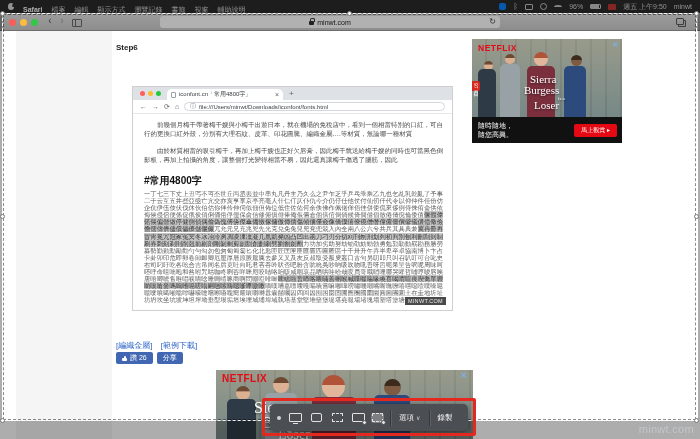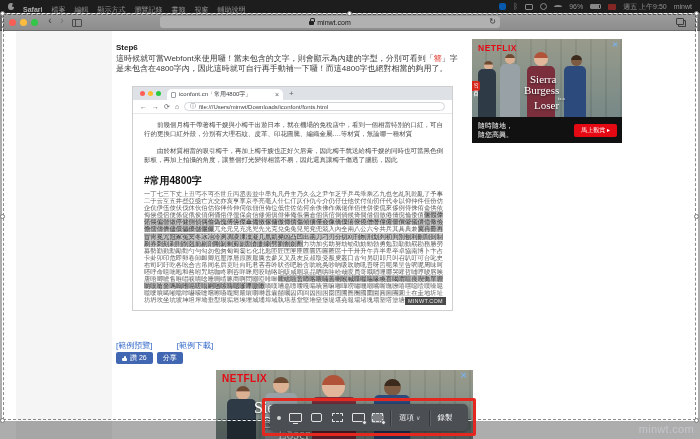--- a/index.html
+++ b/index.html
@@ -163,21 +163,20 @@
       <span class="url">minwt.com</span>
       <span class="reload">↻</span>
     </div>
     <span class="ic-tabs"></span>
   </div>
 
   <div id="page">
     <div class="gutter"></div>
 
     <div class="step">Step6</div>
-    <div class="para"><span>這時候就可當Webfont來使用囉！當未包含的文字，則會顯示為內建的字型，分別可看到「</span><span class="redchar">簪</span><span>」字是未包含在4800字內，因此這時就可自行再手動補一下囉！而這4800字也絕對相當的夠用了。</span></div>
 
     <div id="embed">
       <div class="tabstrip">
         <span class="cdot r"></span>
         <span class="cdot y"></span>
         <span class="cdot g"></span>
         <div class="ctab">
           <span class="cfav"></span>
           <span class="ctitle">iconfont.cn「常用4800字」</span>
           <span class="ctabx">×</span>
@@ -197,22 +196,22 @@
       <div class="cbody">
         <div class="epara" style="top:6px">前幾個月梅干帶著梅干嫂與小梅干出遊日本，就在機場的免稅店中，看到一個相當特別的口紅，可自行的更換口紅外殼，分別有大理石紋、皮革、印花圖騰、編織金屬….等材質，無論哪一種材質</div>
         <div class="epara" style="top:32px">由於材質相當的吸引梅干，再加上梅干嫂也正好欠唇膏，因此梅干就送給梅干嫂的同時也可當黑色倒影板，再加上拍攝的角度，讓整個打光變得相當不易，因此還真讓梅干傷透了腦筋，因此</div>
         <div class="eheading">#常用4800字</div>
         <div id="charblock"><span>一丁七三下丈上丑丐不丏丕世丘丙丞丟並中串丸凡丹主乃久么之尹乍乏乎乒乓乖乘乙九也乞乩乳乾亂了予事二于云互五井些亞亟亡亢交亦亥亨享京亭亮亳人什仁仃仄仆仇今介仍仔仕他仗付仙仞仟代令以仰仲件任份仿企伉伊伍伎伏伐休伙伯估你伴伶伸伺似佃但佈位低住佐佑何余佚佛作佩佬佯佰佳併使侃來侈例侍侏侑侖供依侮侯侵侶便係促俄俊俏俐俑俗俘俚保俞信修俯俱俳俸俺倀倆倉個倍倌倒倘候倚倜借倡倣倦倩倪倫倭值</span><span class="h">偃假偉偌偎偏偕做停健側偵偶偷偽傀傅傍傑傘備傚傢傭傲傳債傷傾僂僅僉像僑僕僖僚僥僧僭僮僱僵價僻儀儂億儆儉儋儒儔儕儘償儡優儲儷儼</span><span>兀允元兄充兆兇先光克兌免兔兒兕兗兜兢入內全兩八公六兮共兵其具典兼</span><span class="h">冀冉冊再冒冑冕冗冠冢冤冥冬冰冶冷冽凋凌凍凜凝几凰凱凳凶凸凹出函刀刁刃分切刈刊刎刑划列初判別刨利刪刮到制刷券刺刻剃則削剋前剔剖剛剝剩剪副割創劃劇劈劉劊劍劑</span><span>力功加劣助努劫劬劭劾勁勃勇勉勍勒動勗勘務勝勞募勢勤勦勳勵勸勺勻勾勿包匆匈匍匐匕化北匙匝匠匡匣匪匯匱匹匾匿區十千卅升午卉半卑卒卓協南博卜卞占卡卦卯印危即卵卷卸卹卿厄厘厚厝原厥厭厲去參又叉及友反叔取受叛叟叢口古句另叨叩只叫召叭叮可台叱史右司叼吁吃各吆合吉吊同名后吏吐向吒君吝吞吟吠否吧吩含吭吮吳吵吶吸吹吻吼吾呀呂呃呆呈告呎呢周味呵呸呼命咀咄咆和咎咐咒咕咖咚咧咨咩咪咫咬咭咯咱咳咸咽哀品哂哄哇哈哉哎員哥哦哨哩哪哭哮哲哺哼唆唇唉唐唔唧唬售唯唱唳唷唸唾啁啃啄商啊問啜啞啡啣</span><span class="h">啤啥啦啻啼喀喂喃善喇喉喊喋喔喘喙喚喜喝喟喧喪喫喬單喱喲嗅嗆嗇嗎嗚嗜嗝嗟嗡嗣嗤嗦嗨嗯嗲嗶嗷嗽</span><span>嘀嘆嘈嘉嘌嘍嘎嘔嘖嘗嘛嘟嘩嘮嘯嘰嘲嘴嘶嘸嘹嘻嘿噁噎噗噪噫噬噯噴噶噸噹嚀嚇嚎嚏嚐嚓嚥嚨嚮嚴嚷嚼囀囂囊囍囑囚四回因囤困囹固圃圄圈國圍園圓圖團圜土在圭地圻址坊坍坎坐坑坡坤坦坪坳垂型垠垢垣埃埋城埔埠域執培基堂堅堆堊堡堤堪堯報場堵塊塌塑塔塗塘塚塞塢填塵境墅墓增墨墩墮墳墾壁壇壓壘壞壤士壬壯壹壺壽夏夕外夙多夜夠夢夥大天太夫央失夷夾奇奈奉奎奏契奔套奠奢奧奪奮女奴奶她好如妙妝妹妻姆姊始姐姑姓委姿威娃娘娛婚婦媒媽嫁嫌嫩嬌子孔字存孝季孤孩孫學它宅宇守安完宏宗官定宜客宣室宮害家容宿密富寒寞察實寧審寫寬寶寸寺封射將專尊尋對導</span></div>
         <span class="ewm">MINWT.COM</span>
       </div>
     </div>
 
     <div class="exlinks">
-      <a href="#">[範例預覽]</a>
-      <a href="#" style="margin-left:22px">[範例下載]</a>
+      <a href="#">[編織金屬]</a>
+      <a href="#" style="margin-left:6px">[範例下載]</a>
     </div>
     <div class="fbrow">
       <div class="fbbtn">
         <span class="thumb"></span>
         <span>讚 26</span>
       </div>
       <div class="fbbtn">
         <span>分享</span>
       </div>
     </div>

